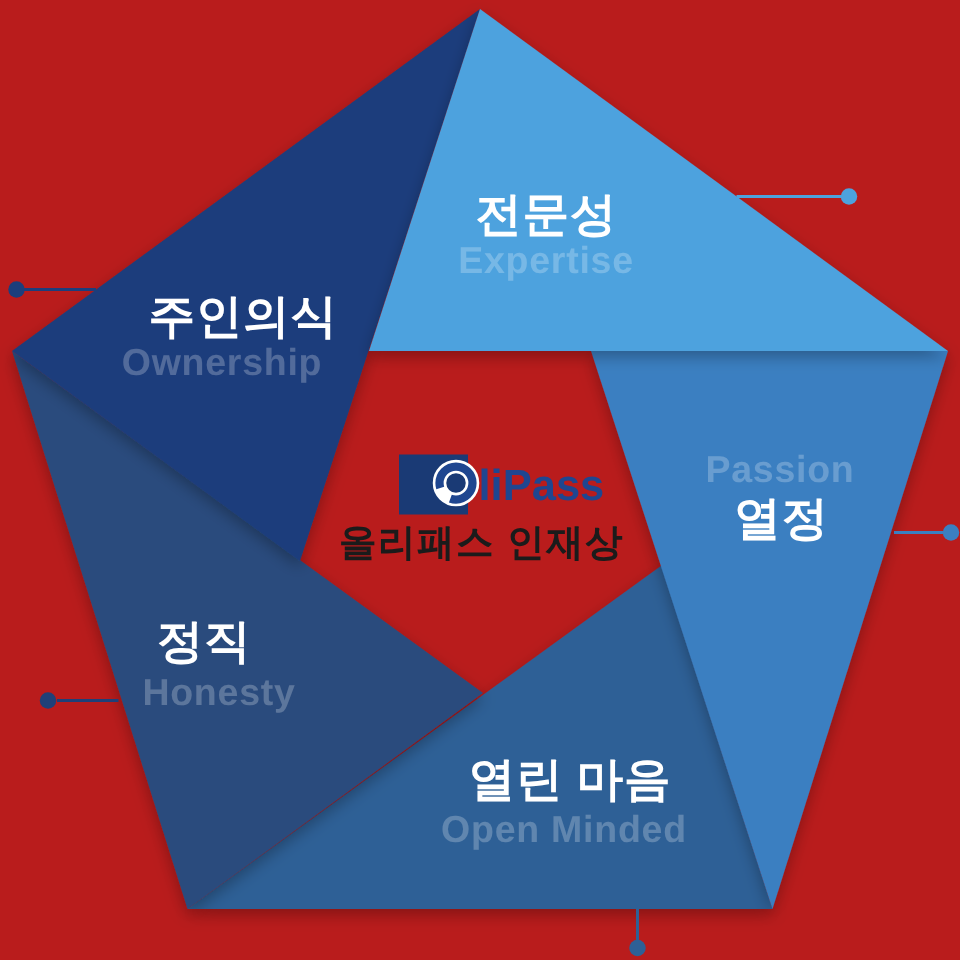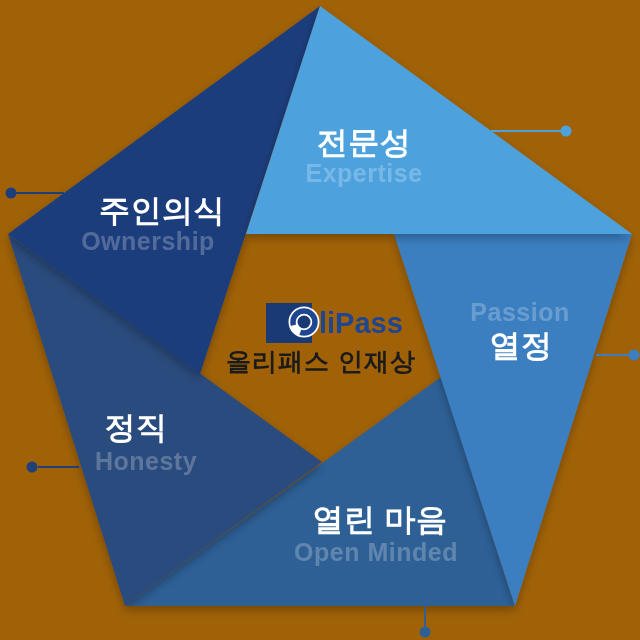--- a/index.html
+++ b/index.html
@@ -5,21 +5,21 @@
   html, body {
     margin: 0;
     padding: 0;
     background: #ffffff;
     font-family: "Liberation Sans", sans-serif;
   }
   .stage {
     position: relative;
     width: 640px;
     height: 640px;
-    background: #a16207;
+    background: #b91c1c;
     overflow: hidden;
   }
   svg { display: block; }
   text { user-select: none; }
   .kr-label {
     fill: #ffffff;
     font-weight: bold;
     font-size: 31px;
     text-anchor: middle;
     letter-spacing: 0.5px;

